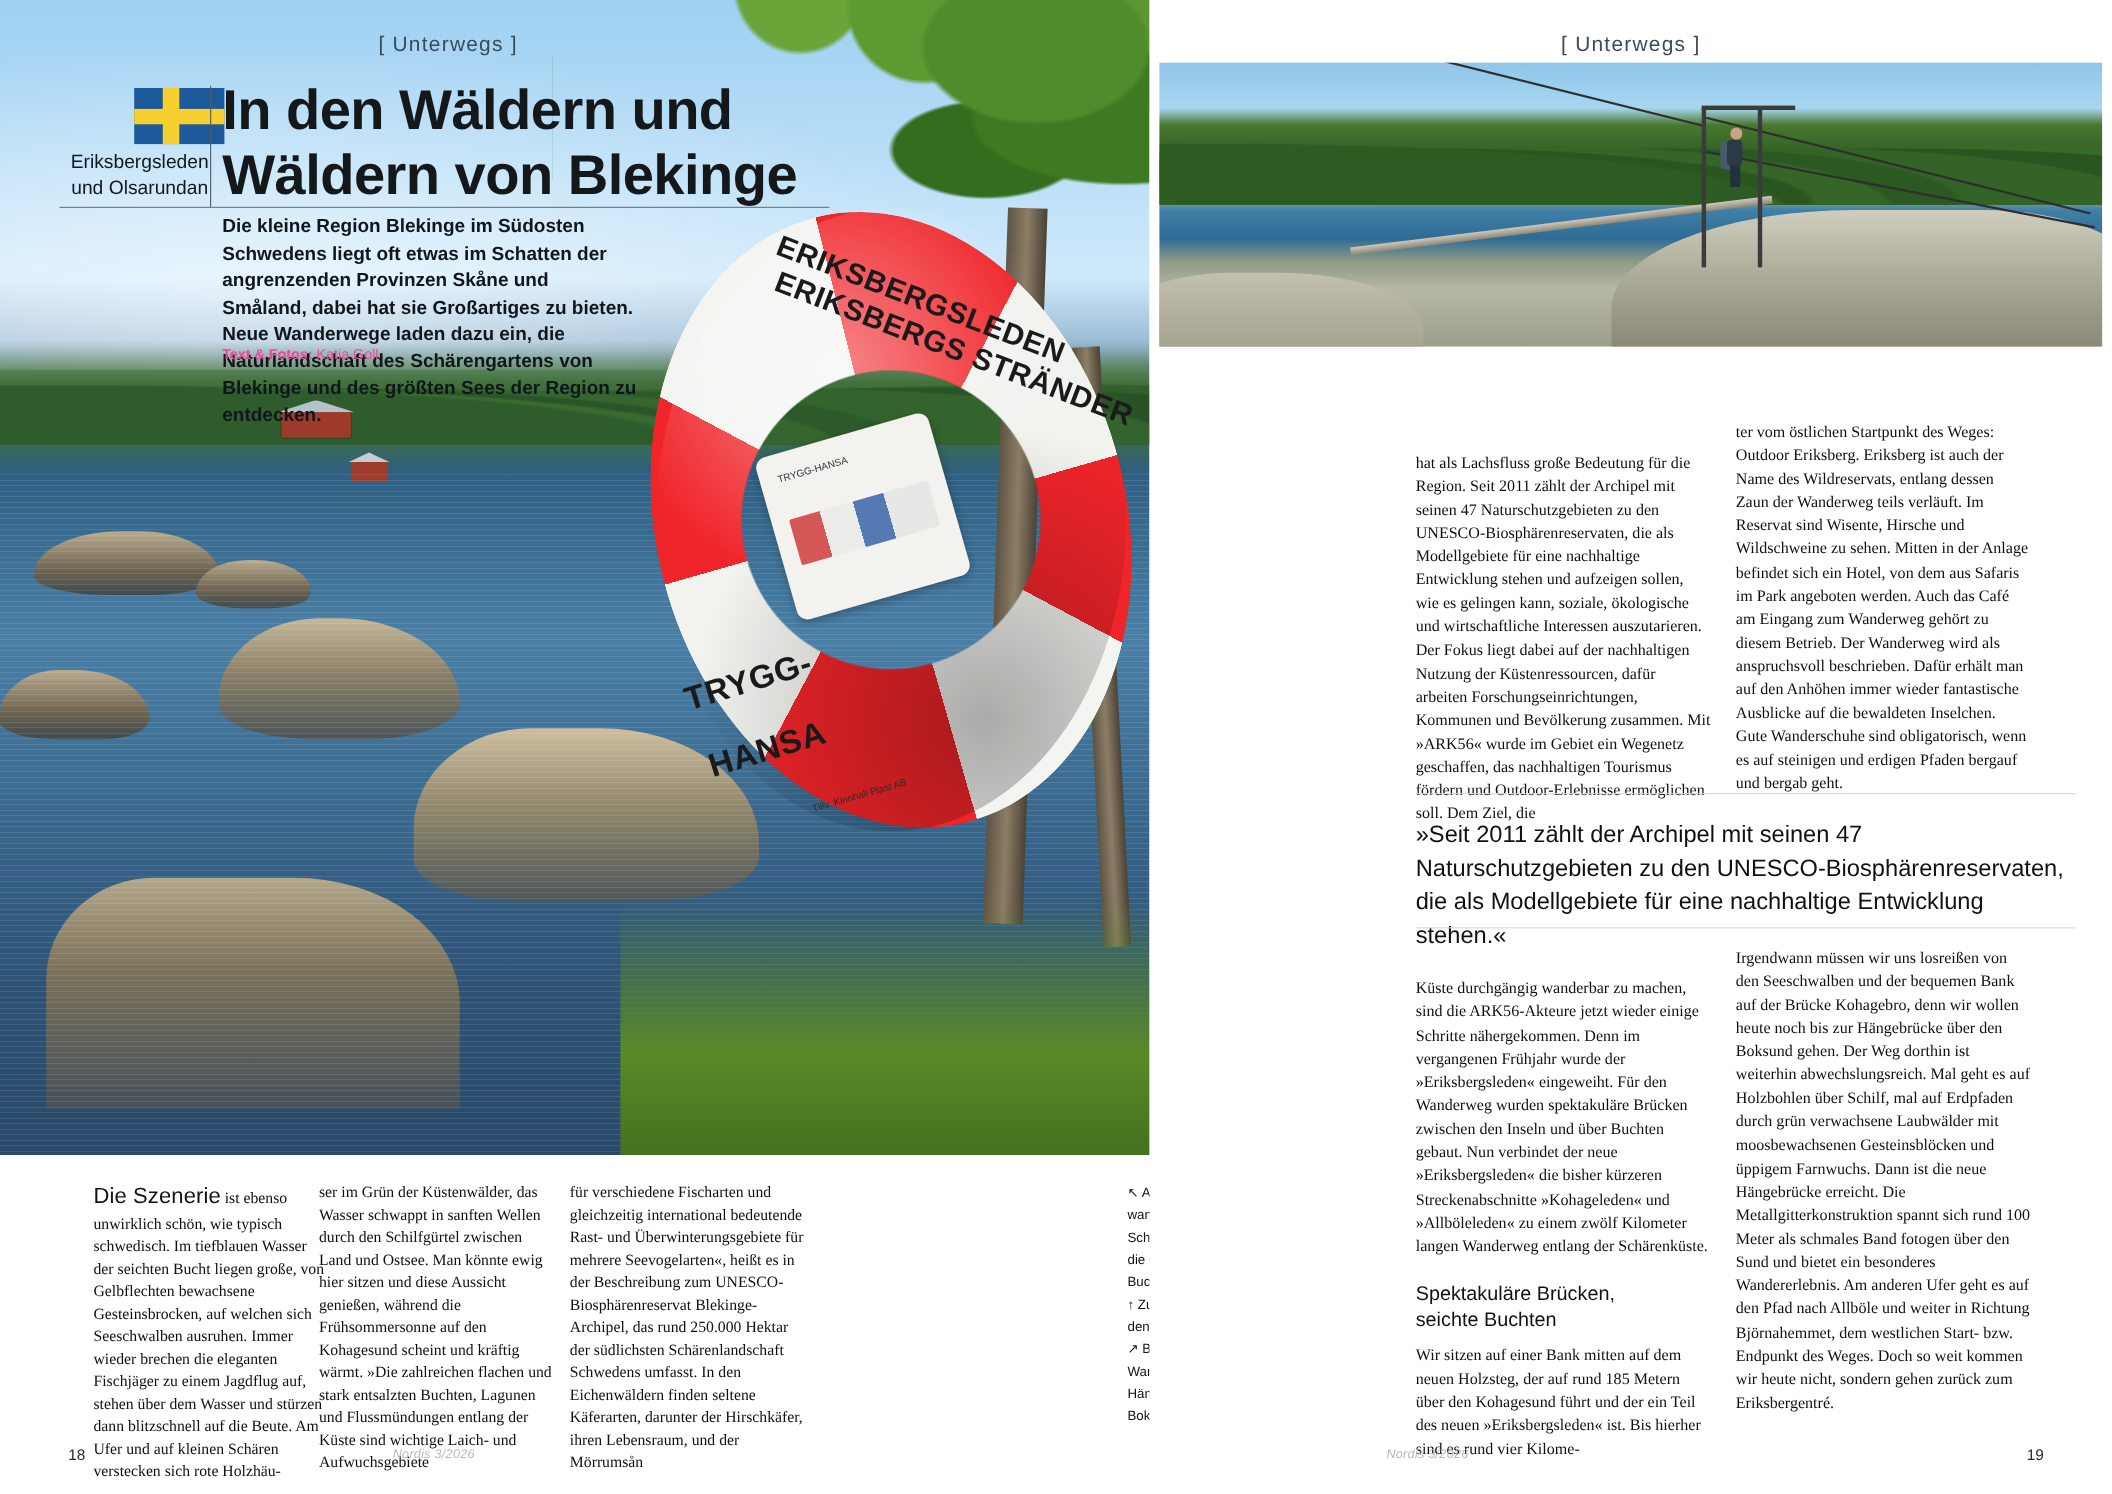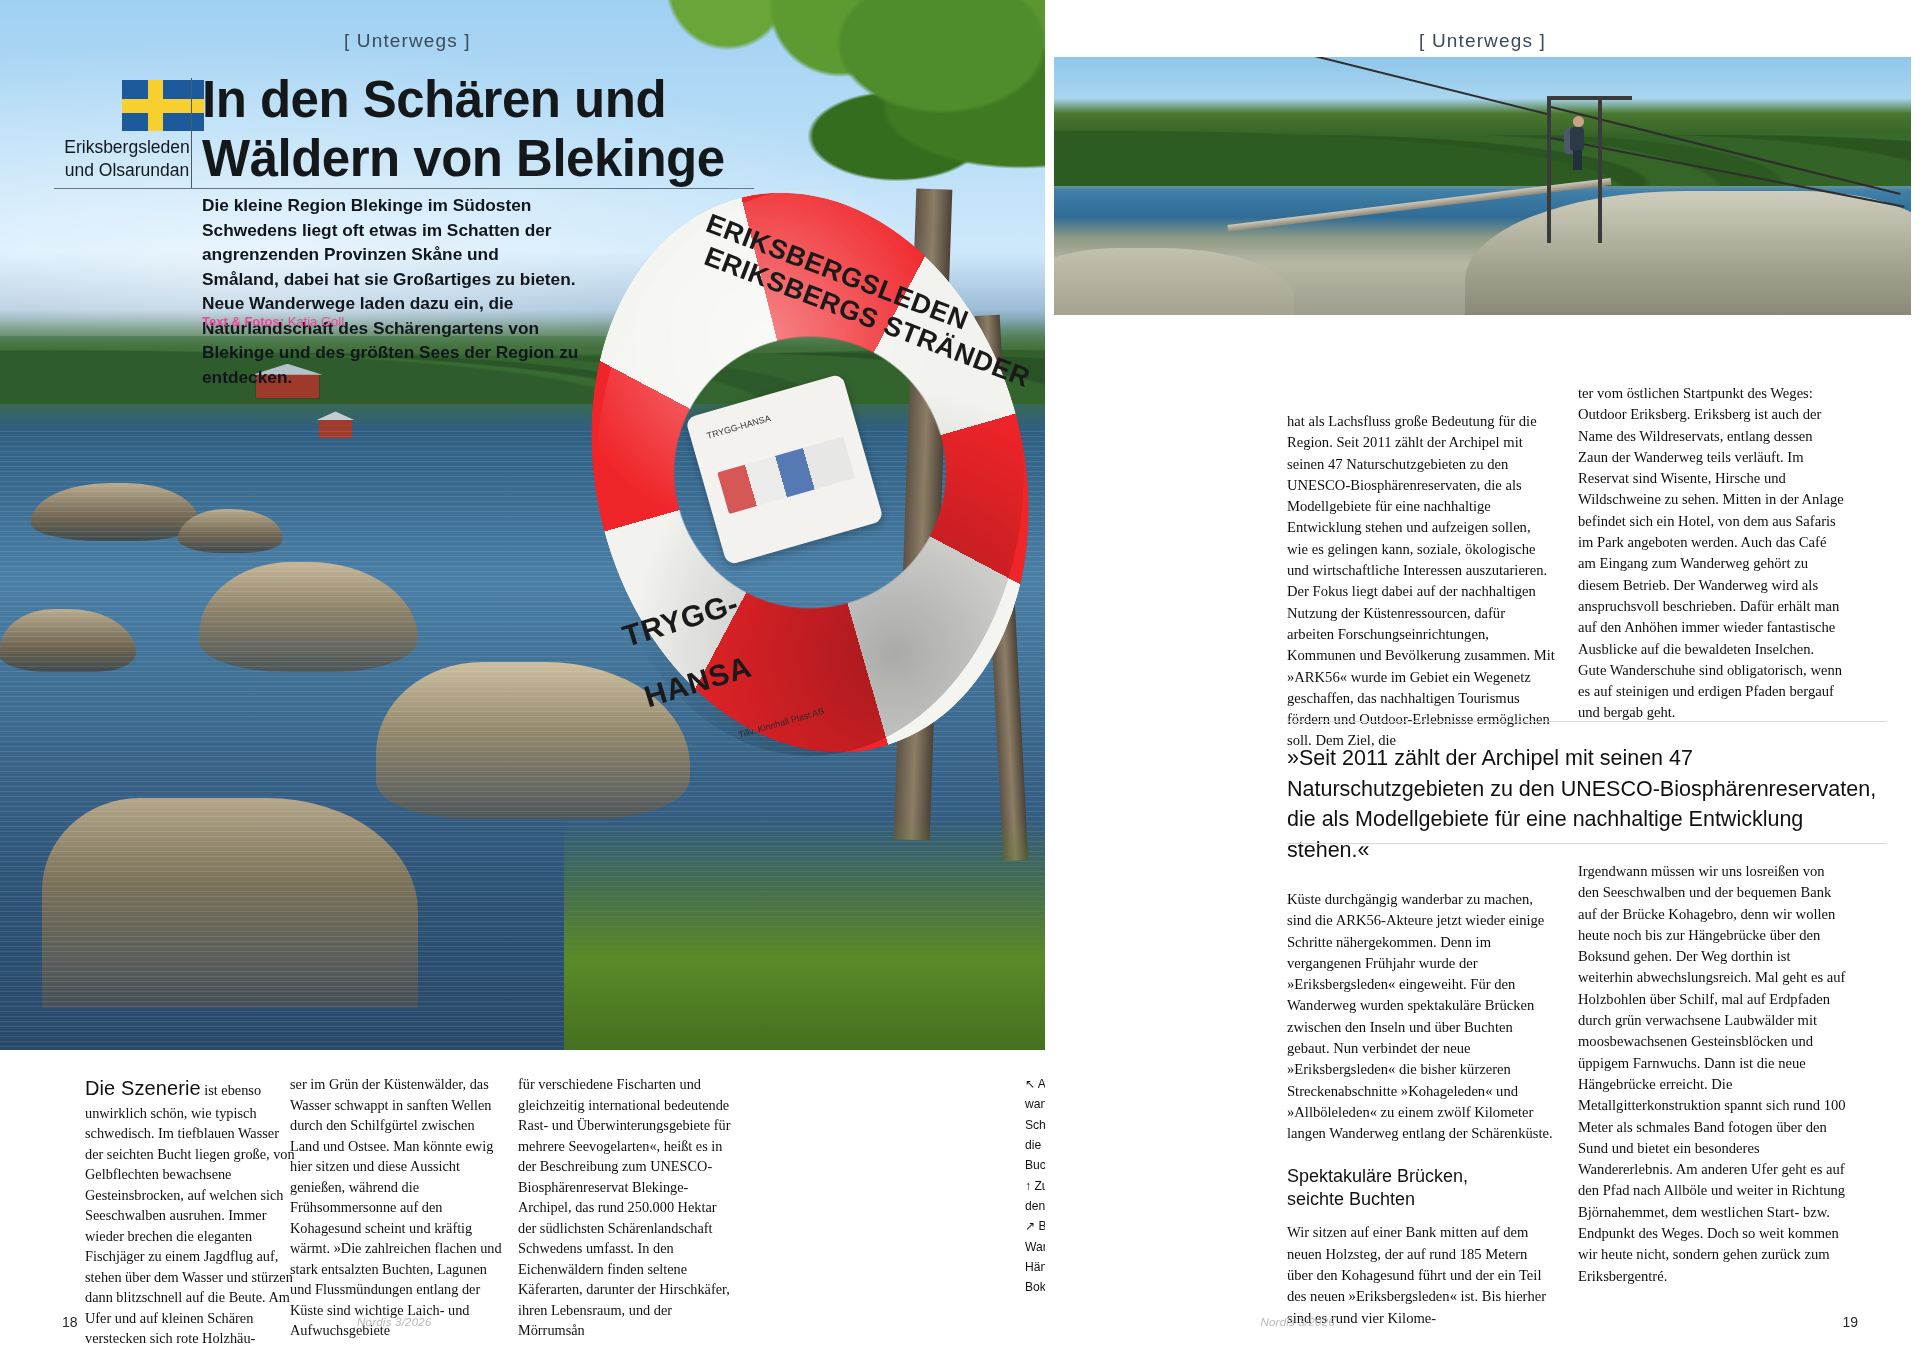--- a/index.html
+++ b/index.html
@@ -270,21 +270,21 @@
 
     <div class="flag">
       <div class="fh"></div>
       <div class="fv"></div>
     </div>
     <div class="flag-label">Eriksbergsleden<br>und Olsarundan</div>
     <div class="vrule"></div>
     <div class="hrule"></div>
 
     <div class="headline">
-      <div>In den Schären und</div>
+      <div>In den Wäldern und</div>
       <div>Wäldern von Blekinge</div>
     </div>
 
     <div class="lede">Die kleine Region Blekinge im Südosten Schwedens liegt oft etwas im Schatten der angrenzenden Provinzen Skåne und Småland, dabei hat sie Großartiges zu bieten. Neue Wanderwege laden dazu ein, die Naturlandschaft des Schärengartens von Blekinge und des größten Sees der Region zu entdecken.</div>
 
     <div class="byline">
       <b>Text &amp; Fotos:</b>
       <span>Katja Goll</span>
     </div>
 

